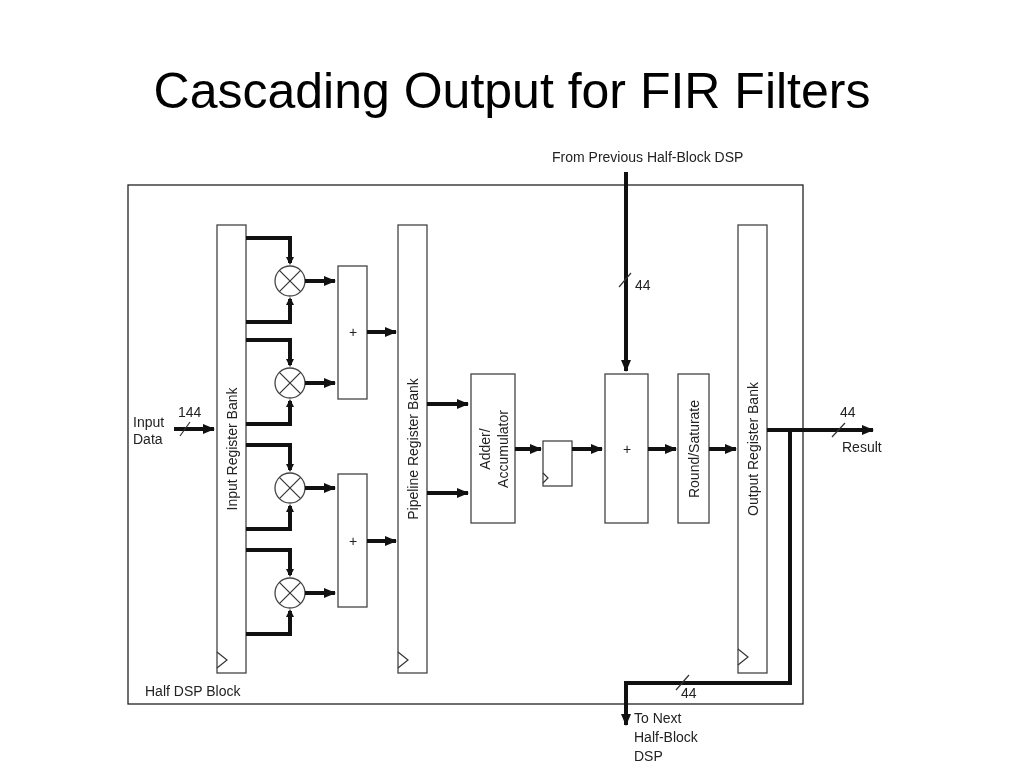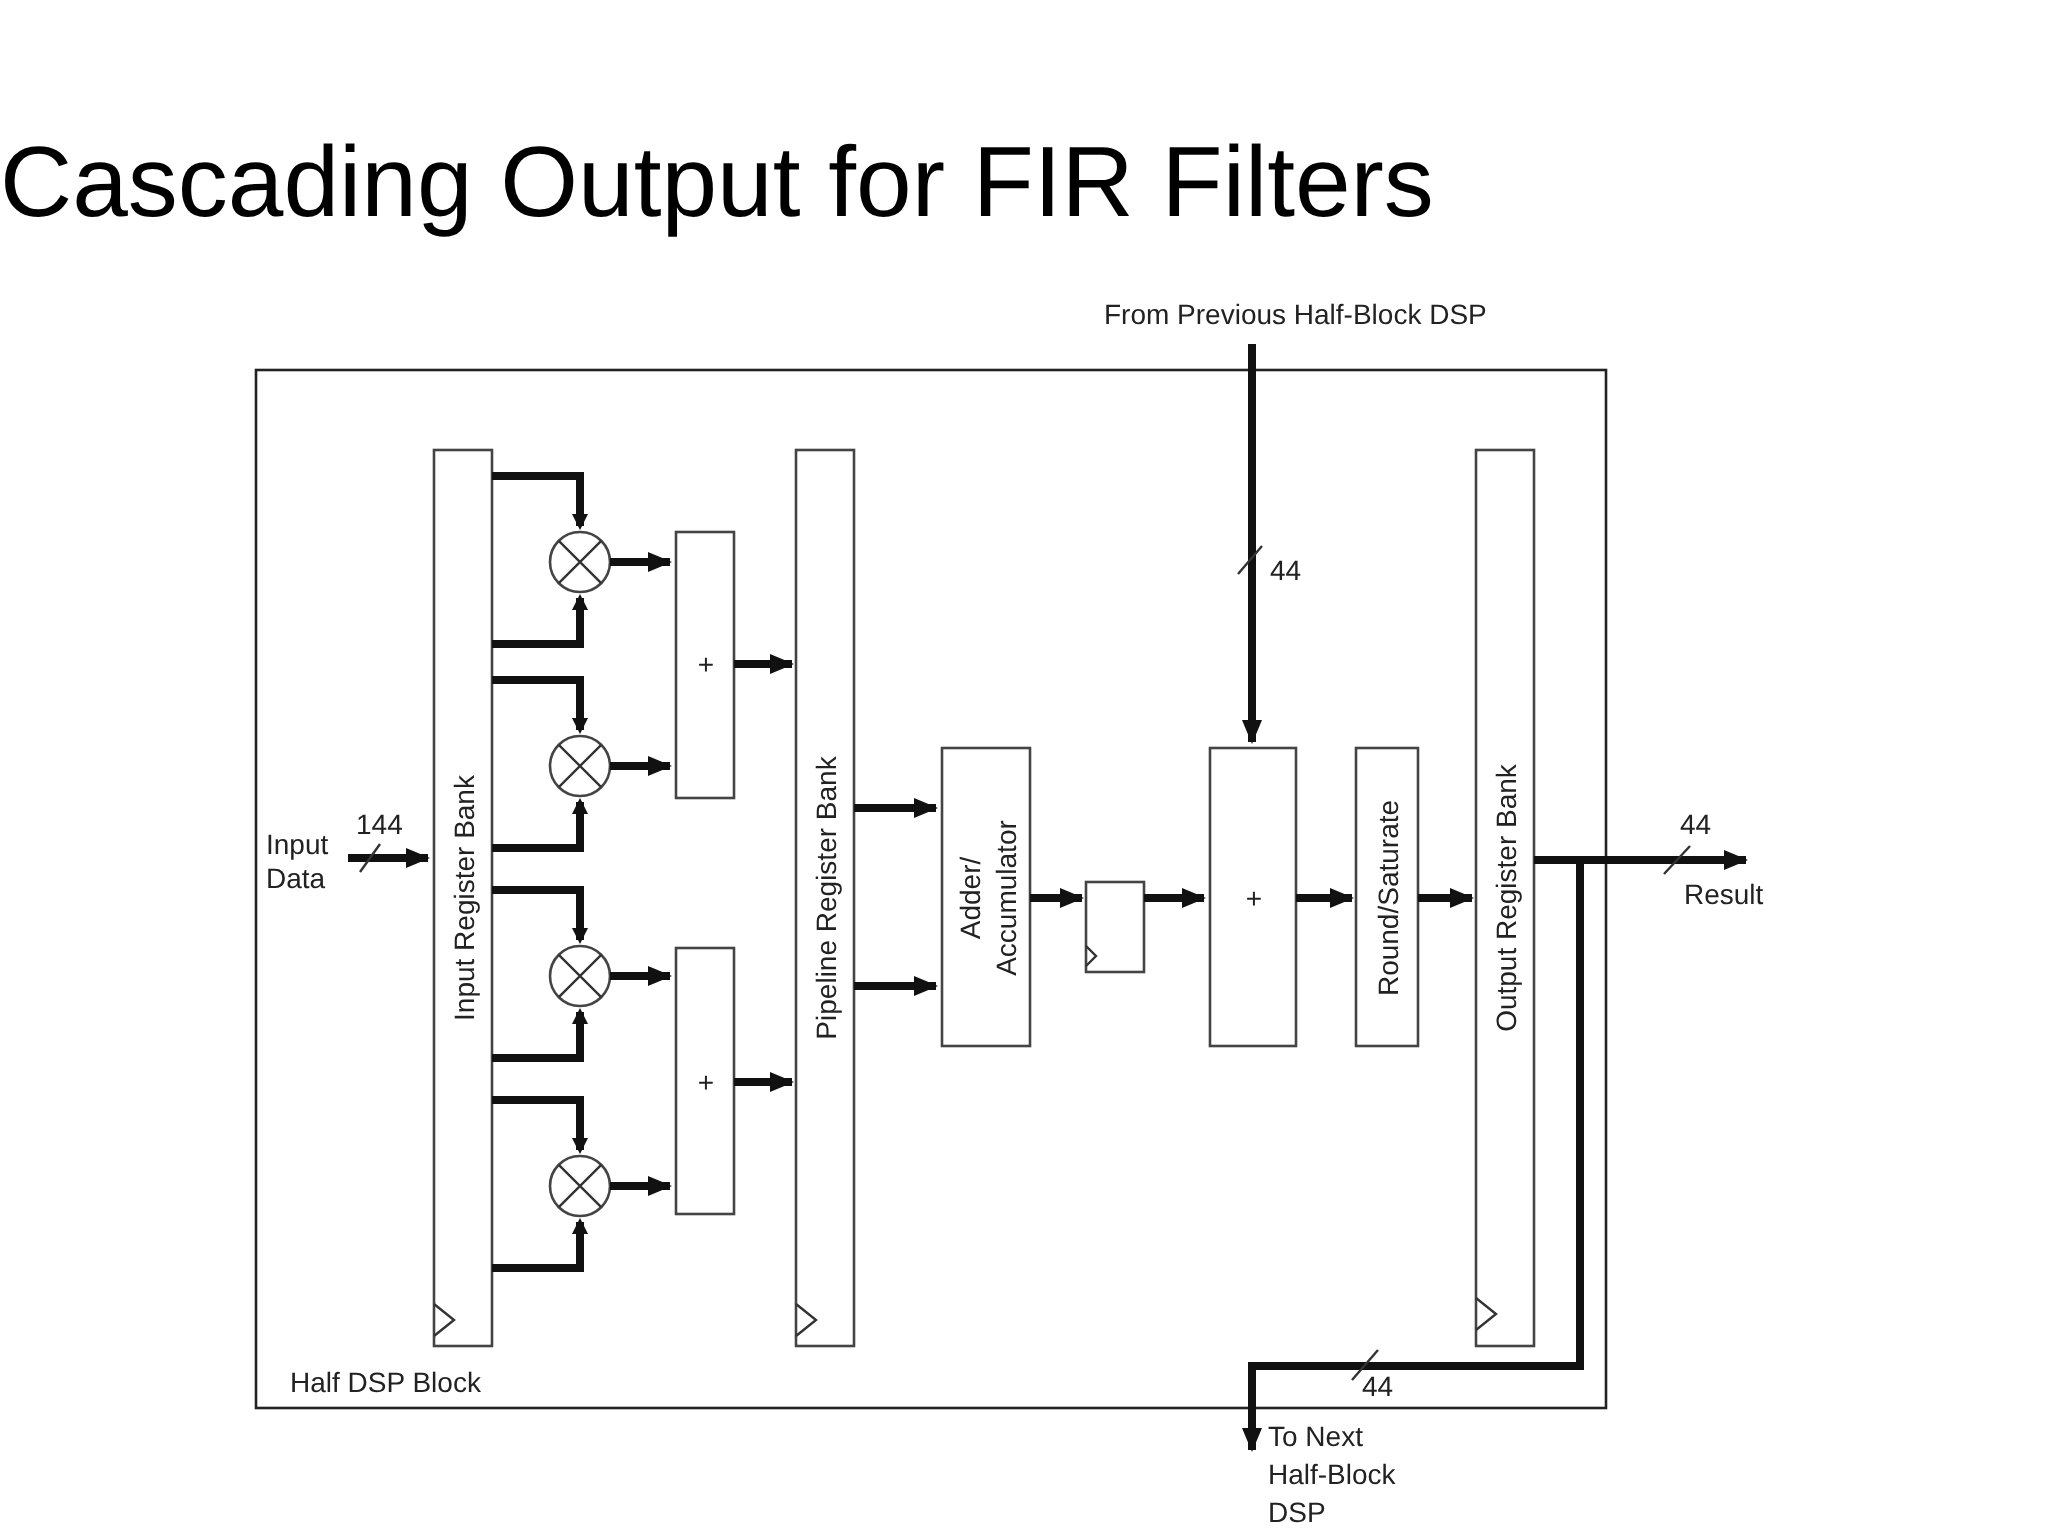--- a/index.html
+++ b/index.html
@@ -1,18 +1,18 @@
 <!DOCTYPE html>
 <html><head>
 <meta charset="utf-8">
 <style>
   html, body { margin: 0; padding: 0; background: #ffffff; }
   body { width: 1024px; height: 768px; position: relative; overflow: hidden; }
   .title {
-    position: absolute; left: 0; top: 62px; width: 1024px; text-align: left;
+    position: absolute; left: 0; top: 62px; width: 1024px; text-align: center;
     font-family: "Liberation Sans", sans-serif; font-size: 50px; color: #000;
   }
   svg { position: absolute; left: 0; top: 0; }
   .lbl { font-family: "Liberation Sans", sans-serif; font-size: 14px; fill: #222; }
   .box { fill: #fff; stroke: #444; stroke-width: 1.3; }
   .wire { stroke: #111; stroke-width: 4; fill: none; }
   .thin { stroke: #333; stroke-width: 1.2; fill: none; }
 </style>
 </head>
 <body>

